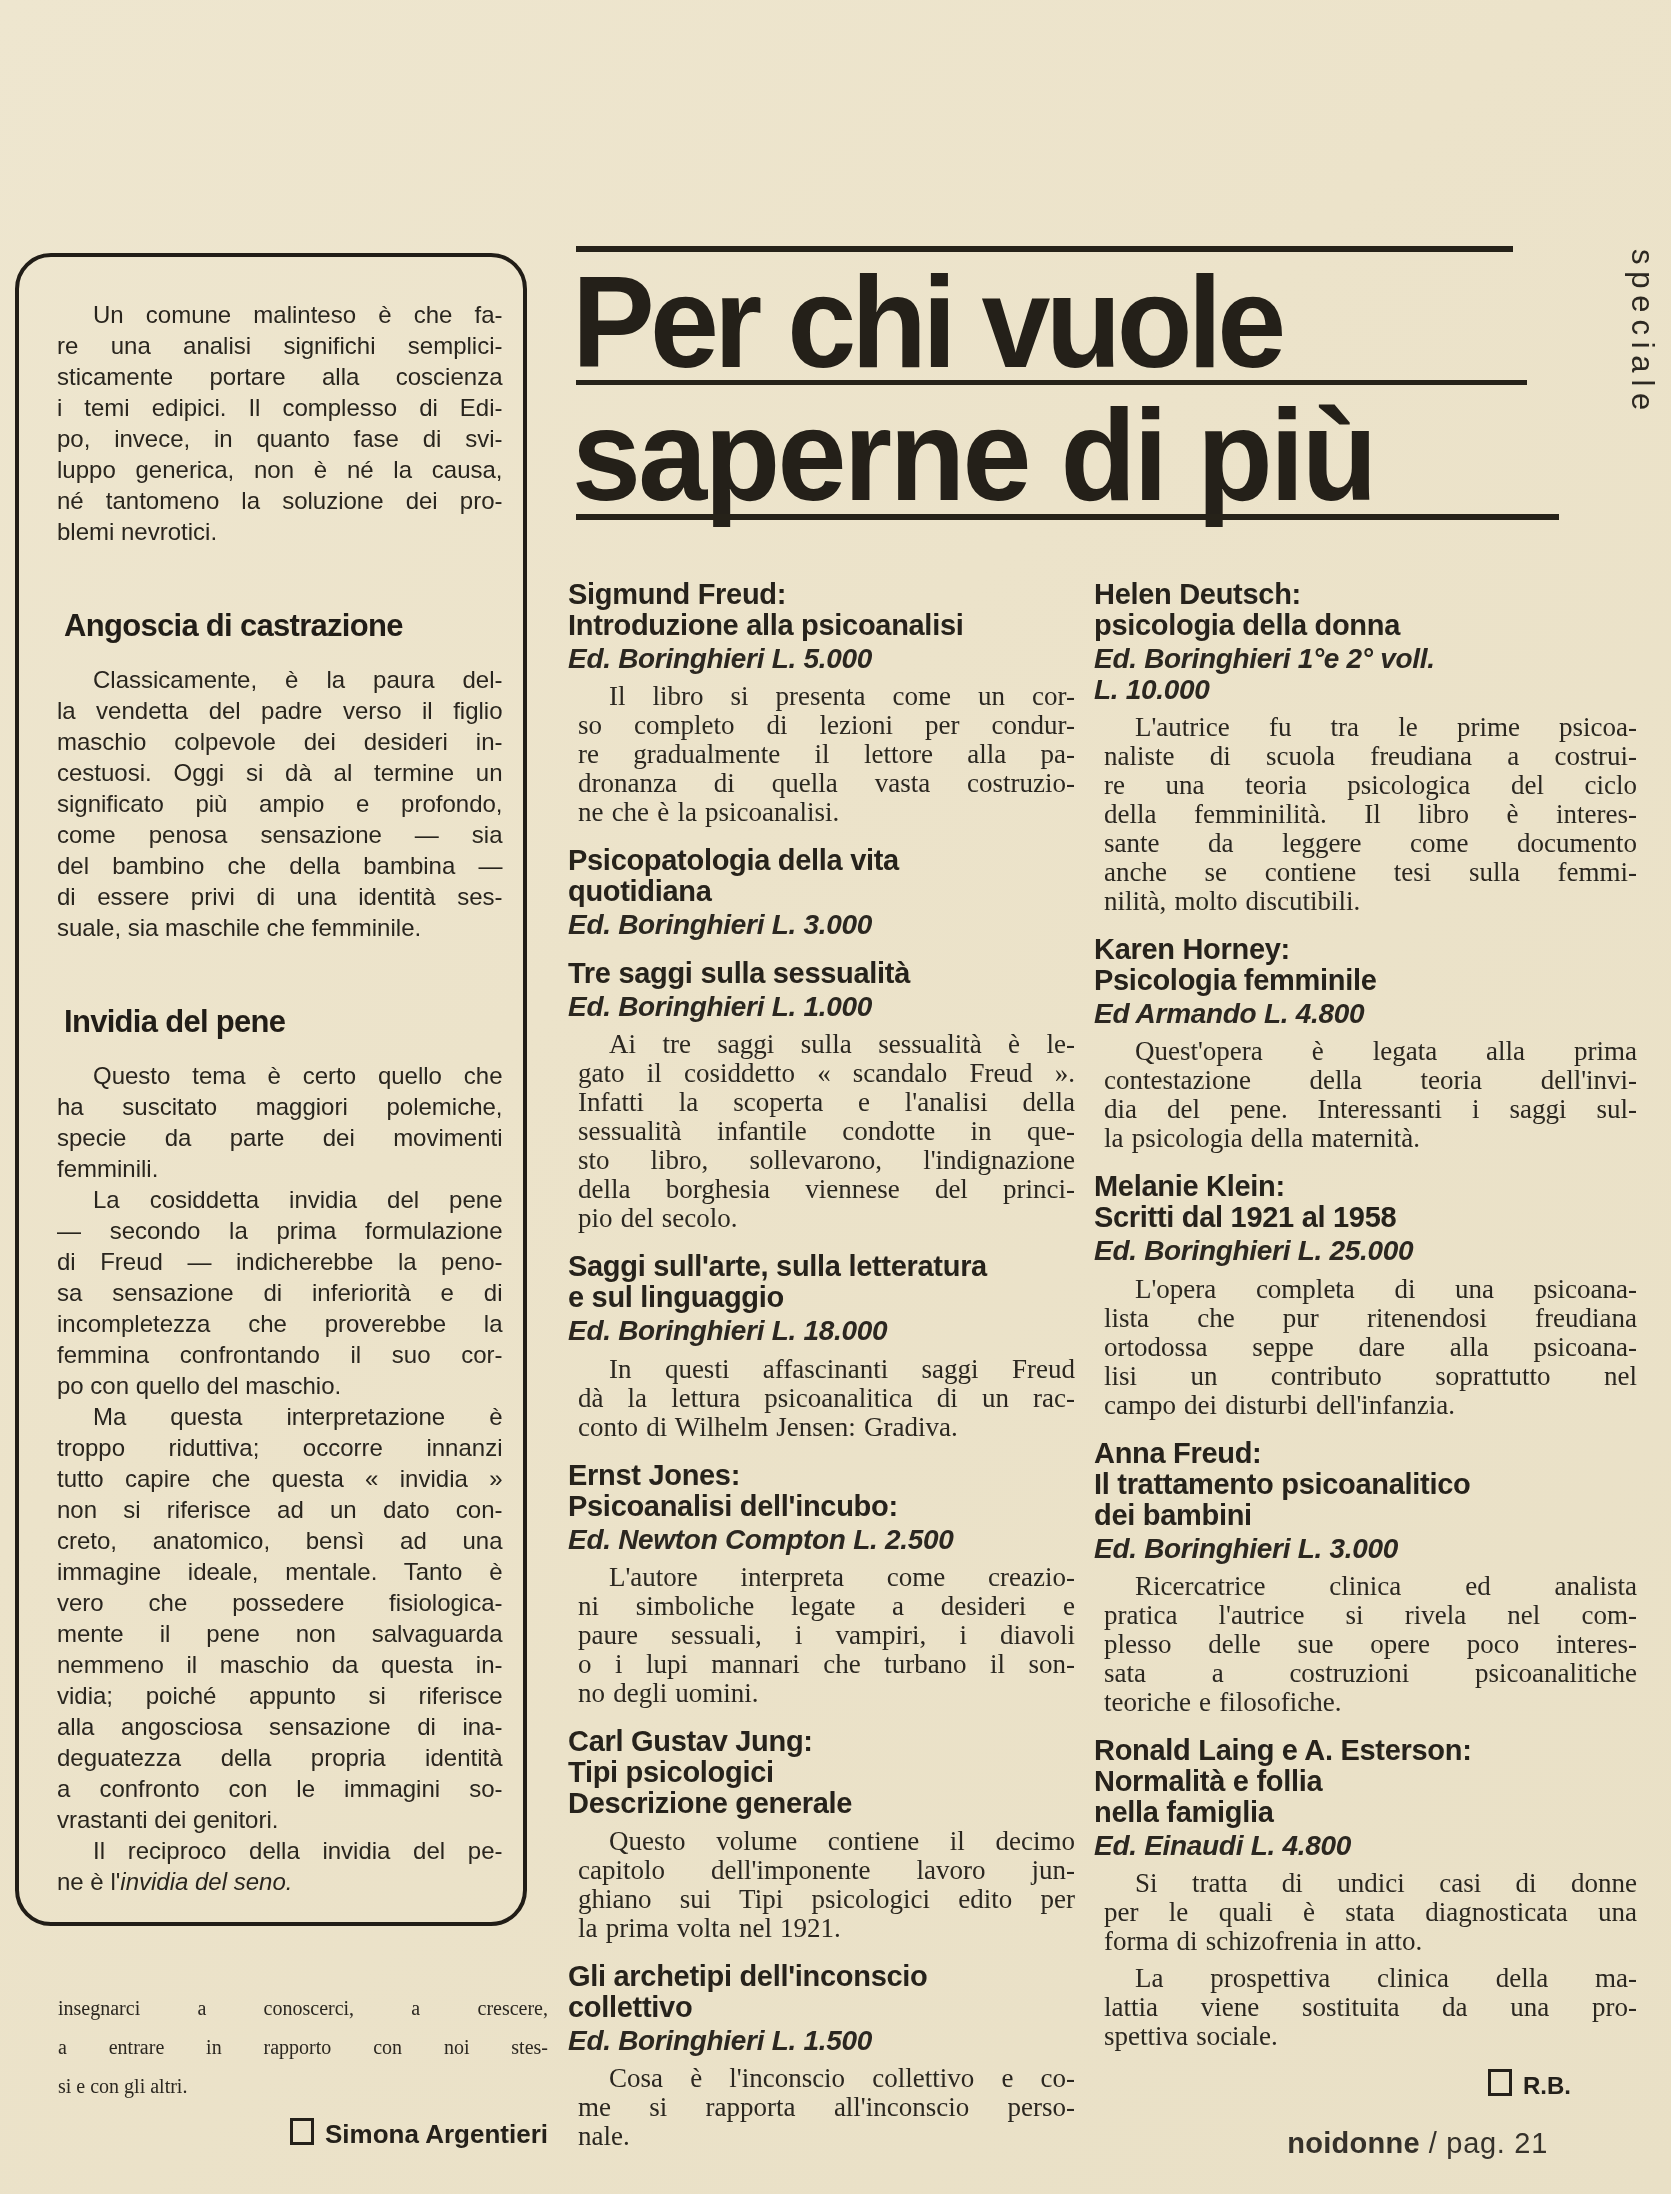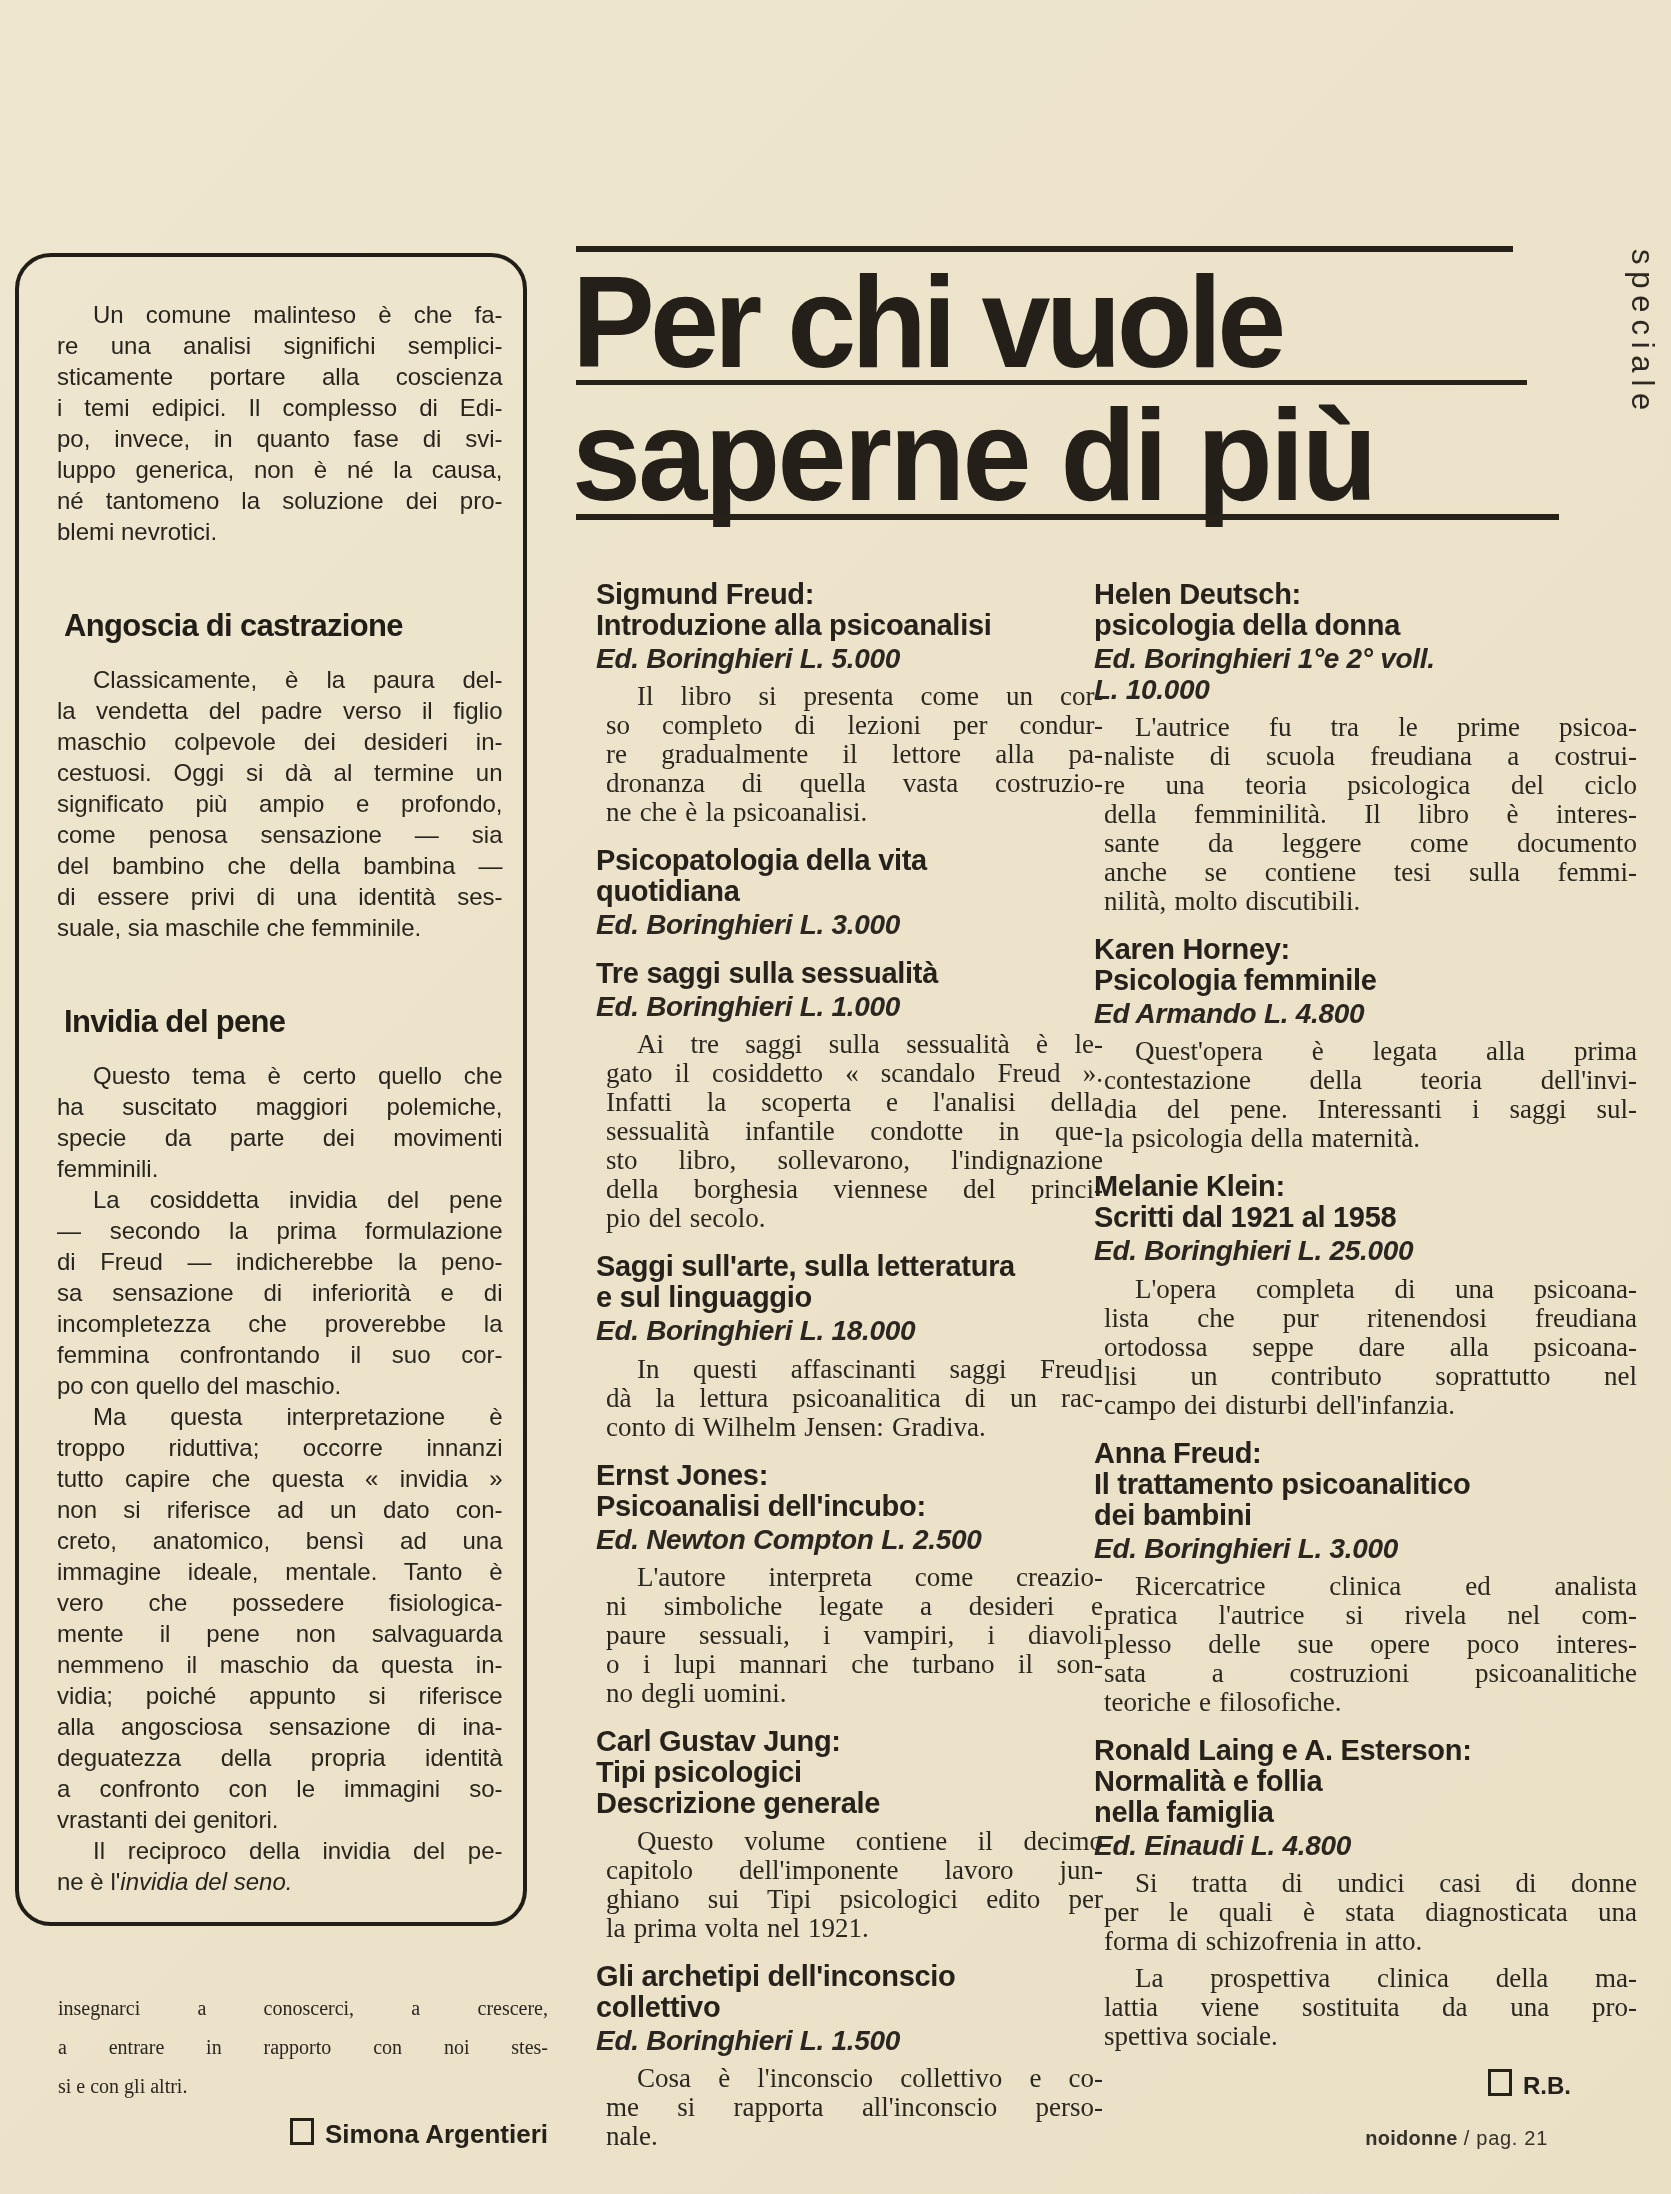--- a/index.html
+++ b/index.html
@@ -59,21 +59,21 @@
   .title.l1{top:255px;letter-spacing:-4.8px;}
   .title.l2{top:388px;letter-spacing:-2.7px;}
   .speciale{
     position:absolute;left:1624px;top:249px;
     writing-mode:vertical-rl;
     font-family:"Liberation Sans", sans-serif;
     font-size:31px;letter-spacing:6.8px;color:#2d2922;
   }
   
   .col{position:absolute;top:579px;}
-  .col-center{left:596px;width:507px;}
+  .col-center{left:568px;width:507px;}
   .col-right{left:1094px;width:543px;}
   .entry{margin-bottom:18px;}
   .entry .heads{
     font-family:"Liberation Sans", sans-serif;font-weight:700;
     font-size:29px;line-height:31px;color:#26221b;letter-spacing:-0.3px;
   }
   .entry .pub{
     font-style:italic;font-size:28px;line-height:31px;margin-top:2px;color:#2b2720;
   }
   .entry .bodyp{
@@ -84,21 +84,21 @@
   .entry .bodyp .line:first-child{text-indent:31px;}
   .rb-sign{
     text-align:right;padding-right:66px;
     font-family:"Liberation Sans", sans-serif;font-weight:700;
     font-size:24px;color:#24201a;
   }
   
   .pagefoot{
     position:absolute;right:124px;top:2127px;
     font-family:"Liberation Sans", sans-serif;
-    font-size:20px;color:#35312a;letter-spacing:0.7px;
+    font-size:29px;color:#35312a;letter-spacing:0.7px;
   }
   .pagefoot .brand{font-weight:700;letter-spacing:0.3px;}
 </style>
 </head>
 <body>
 
 <div class="page">
 
   <aside class="box">
     <div class="box-inner" id="box-blocks">

